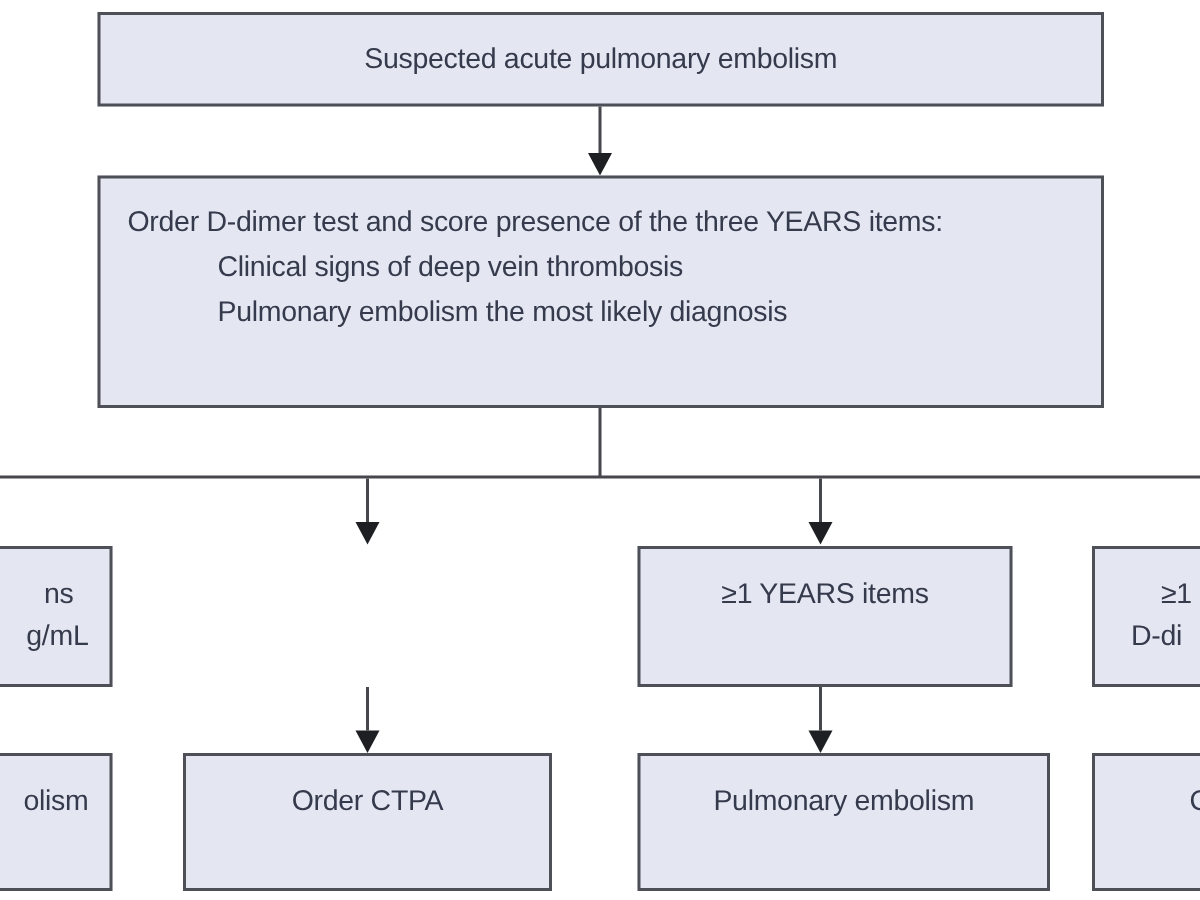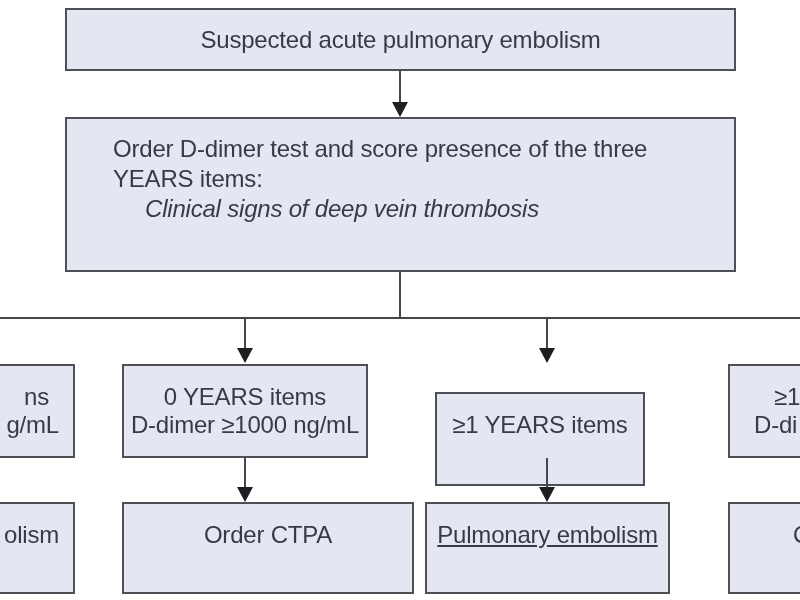--- a/index.html
+++ b/index.html
@@ -1,49 +1,49 @@
 <!DOCTYPE html>
 <html><head>
 <meta charset="utf-8">
 <style>
   html,body{margin:0;padding:0;background:#ffffff;}
   .stage{
     position:relative;width:800px;height:600px;background:#ffffff;
     overflow:hidden;font-family:"Liberation Sans",sans-serif;
-    color:#353b4c;font-size:24px;letter-spacing:-0.2px;
+    color:#353b4c;font-size:19px;letter-spacing:-0.2px;
   }
   .node{
     position:absolute;background:#e4e6f1;border:2px solid #4e5058;
     box-sizing:border-box;color:#353b4c;
   }
   .node .line{line-height:28px;}
   .center{text-align:center;}
   .vline{position:absolute;width:2px;background:#46474d;}
   .hline{position:absolute;height:2px;background:#46474d;}
   .arrowhead{
     position:absolute;width:0;height:0;
     border-left:8px solid transparent;border-right:8px solid transparent;
     border-top:15px solid #1e1f22;
   }
   
   .box-start{left:65px;top:8px;width:671px;height:63px;display:flex;align-items:center;justify-content:center;}
   .box-assess{left:65px;top:117px;width:671px;height:155px;padding:15px 18px 0 18px;}
-  .box-assess .heading{line-height:30px;margin-left:28px;}
-  .box-assess .item{line-height:30px;padding-left:60px;font-style:italic;}
+  .box-assess .heading{line-height:30px;}
+  .box-assess .item{line-height:30px;padding-left:60px;}
   .row-branch{top:364px;height:94px;}
   .row-outcome{top:502px;height:92px;}
   .pad-branch{padding-top:17px;}
   .pad-outcome{padding-top:16px;}
   .box-branch-lpart{left:-170px;width:245px;text-align:right;padding-right:14px;}
   .box-branch-0y{left:122px;width:246px;}
-  .box-branch-ge1{left:435px;width:210px;margin-top:28px;}
+  .box-branch-ge1{left:425px;width:250px;}
   .box-branch-rpart{left:728px;width:245px;text-align:left;}
   .box-out-lpart{left:-205px;width:280px;text-align:right;padding-right:14px;}
-  .box-out-ctpa{left:122px;width:292px;}
-  .box-out-excl{left:425px;width:245px;text-decoration:underline;}
+  .box-out-ctpa{left:122px;width:246px;}
+  .box-out-excl{left:425px;width:275px;}
   .box-out-rpart{left:728px;width:245px;text-align:left;}
   .box-out-ctpa .line,.box-out-excl .line,.box-out-lpart .line,.box-out-rpart .line{line-height:29px;}
   .frag-l1{padding-left:44px;}
   .frag-l2{padding-left:24px;}
   .frag-r1{margin-right:10px;}
   .frag-o{padding-left:63px;}
 </style>
 </head>
 <body>
 
@@ -52,39 +52,36 @@
   <div class="node box-start">
     <span>Suspected acute pulmonary embolism</span>
   </div>
 
   <div class="vline" style="left:399px;top:71px;height:32px;"></div>
   <div class="arrowhead" style="left:392px;top:102px;"></div>
 
   <div class="node box-assess">
     <div class="heading">Order D-dimer test and score presence of the three YEARS items:</div>
     <div class="item">Clinical signs of deep vein thrombosis</div>
+    <div class="item">Pulmonary embolism the most likely diagnosis</div>
   </div>
 
   <div class="vline" style="left:399px;top:272px;height:46px;"></div>
   <div class="hline" style="left:0;top:317px;width:800px;"></div>
 
   <div class="vline" style="left:244px;top:319px;height:29px;"></div>
   <div class="arrowhead" style="left:237px;top:348px;"></div>
   <div class="vline" style="left:546px;top:319px;height:29px;"></div>
   <div class="arrowhead" style="left:539px;top:348px;"></div>
 
   <div class="node row-branch box-branch-lpart pad-branch">
     <div class="line frag-r1">ns</div>
     <div class="line">g/mL</div>
   </div>
 
-  <div class="node row-branch box-branch-0y pad-branch center">
-    <div class="line">0 YEARS items</div>
-    <div class="line">D-dimer ≥1000 ng/mL</div>
-  </div>
 
   <div class="node row-branch box-branch-ge1 pad-branch center">
     <div class="line">≥1 YEARS items</div>
   </div>
 
   <div class="node row-branch box-branch-rpart pad-branch">
     <div class="line frag-l1">≥1</div>
     <div class="line frag-l2">D-di</div>
   </div>
 

